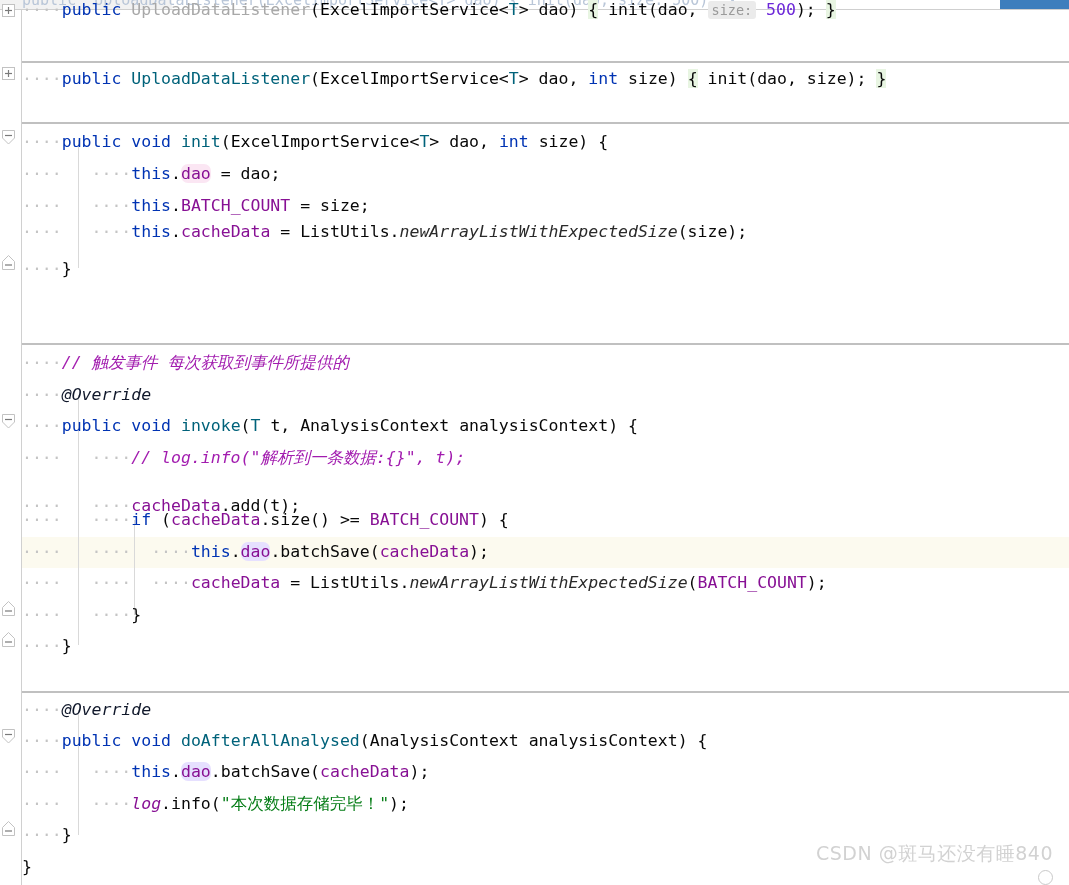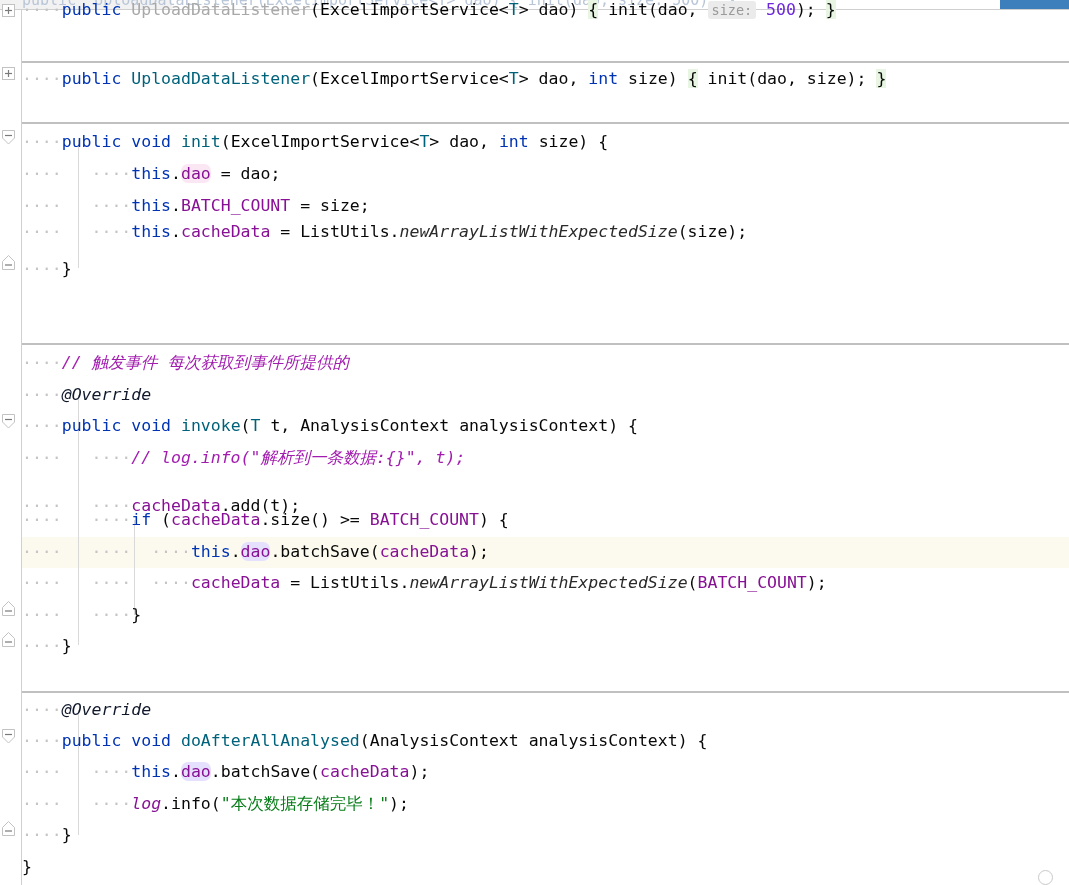--- a/index.html
+++ b/index.html
@@ -282,15 +282,16 @@
       <div class="line" id="line-if-close" style="top: 599px;"><span class="dots">····   ····</span><span class="txt plain">}</span></div>
       <div class="line" id="line-invoke-close" style="top: 630px;"><span class="dots">····</span><span class="txt plain">}</span></div>
       <div class="line" id="line-override-2" style="top: 694px;"><span class="dots">····</span><span class="txt anno">@Override</span></div>
       <div class="line" id="line-doafter-sig" style="top: 725px;"><span class="dots">····</span><span class="txt kw">public </span><span class="txt kw">void </span><span class="txt fn">doAfterAllAnalysed</span><span class="txt plain">(AnalysisContext analysisContext) {</span></div>
       <div class="line" id="line-batchsave-2" style="top: 756px;"><span class="dots">····   ····</span><span class="txt kw">this</span><span class="txt plain">.</span><span class="txt fld hl-lav">dao</span><span class="txt plain">.batchSave(</span><span class="txt fld">cacheData</span><span class="txt plain">);</span></div>
       <div class="line" id="line-log-info" style="top: 788px;"><span class="dots">····   ····</span><span class="txt fldi">log</span><span class="txt plain">.info(</span><span class="txt str">"本次数据存储完毕！"</span><span class="txt plain">);</span></div>
       <div class="line" id="line-doafter-close" style="top: 819px;"><span class="dots">····</span><span class="txt plain">}</span></div>
       <div class="line" id="line-class-close" style="top: 851px;"><span class="txt plain">}</span></div>
     </div>
 
+  <div class="watermark">CSDN @斑马还没有睡840</div>
   <div class="circle-artifact"></div>
 
 </div>
 
 </body></html>

